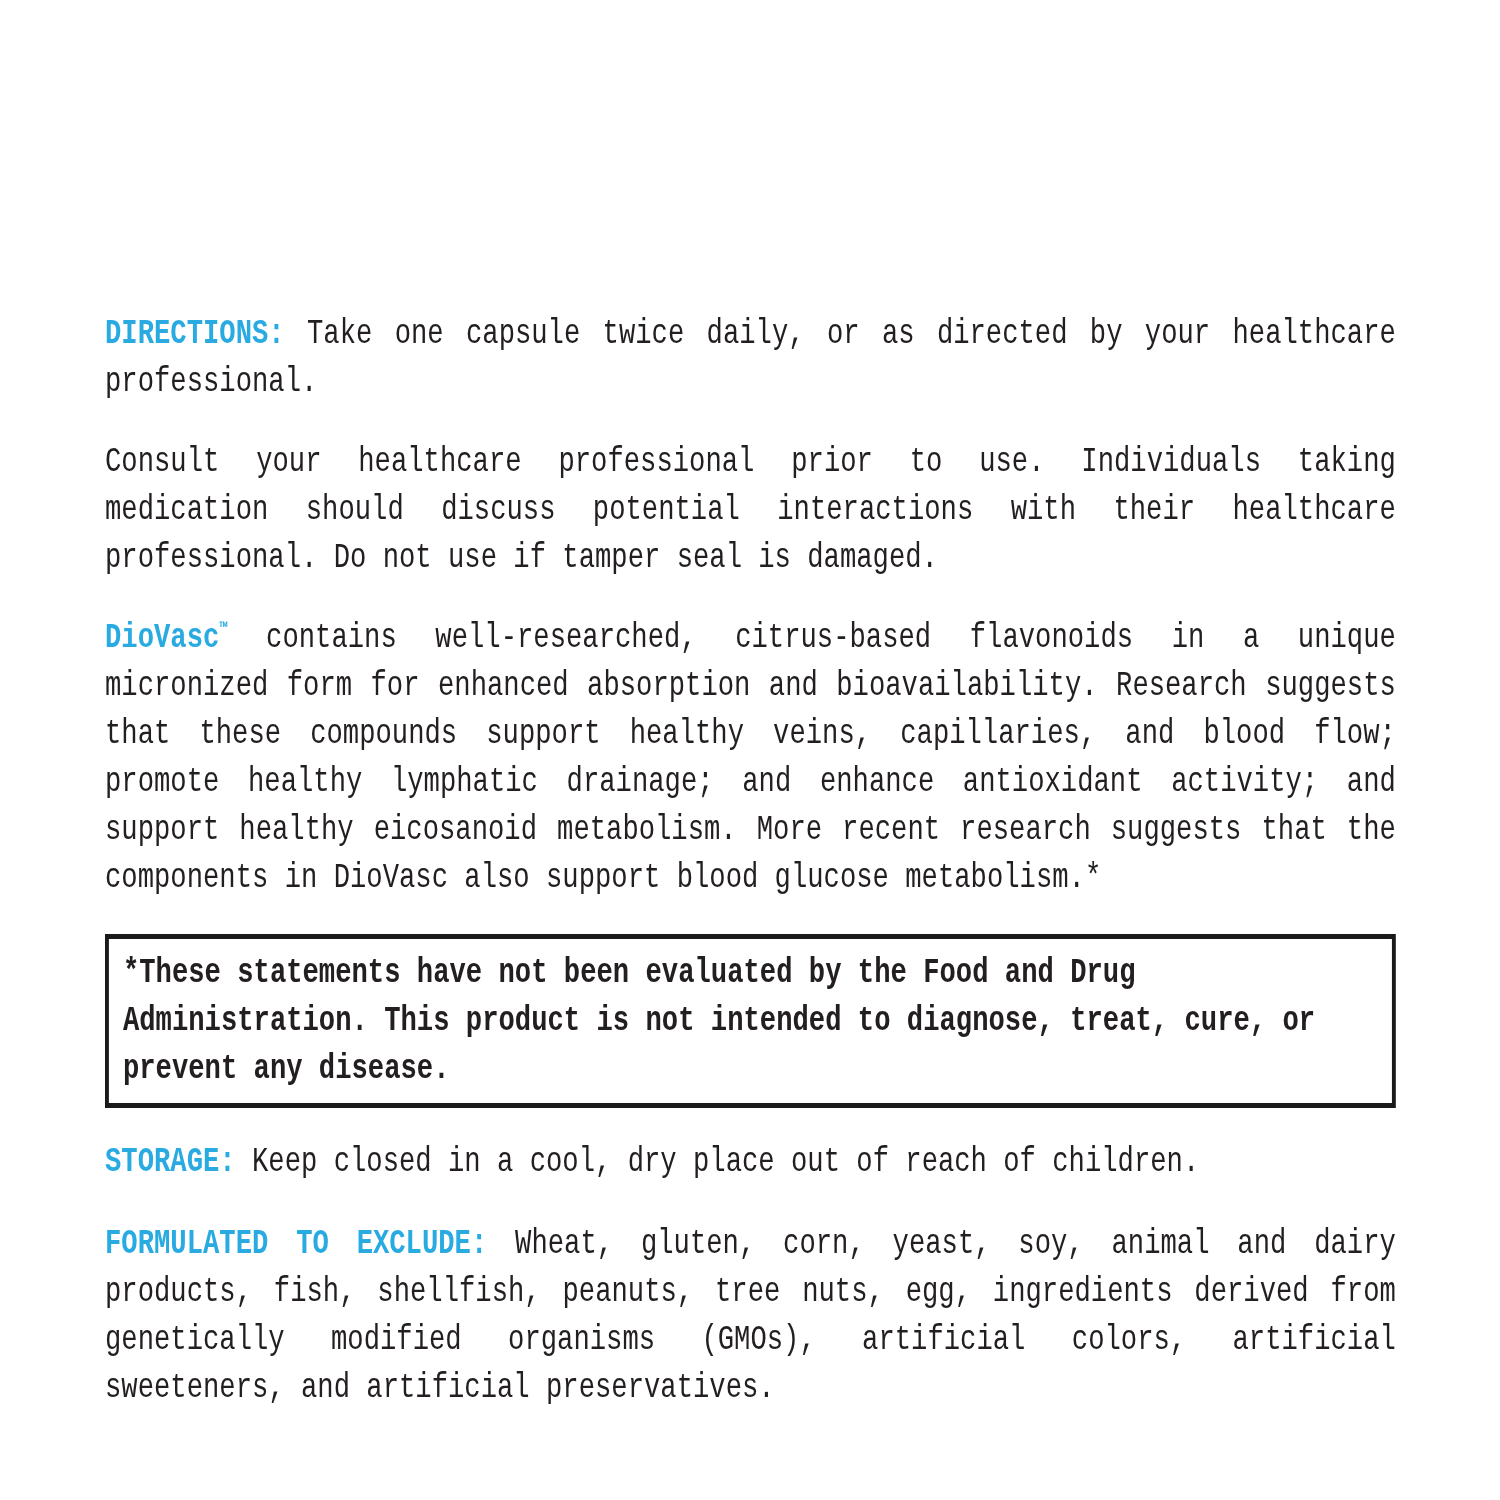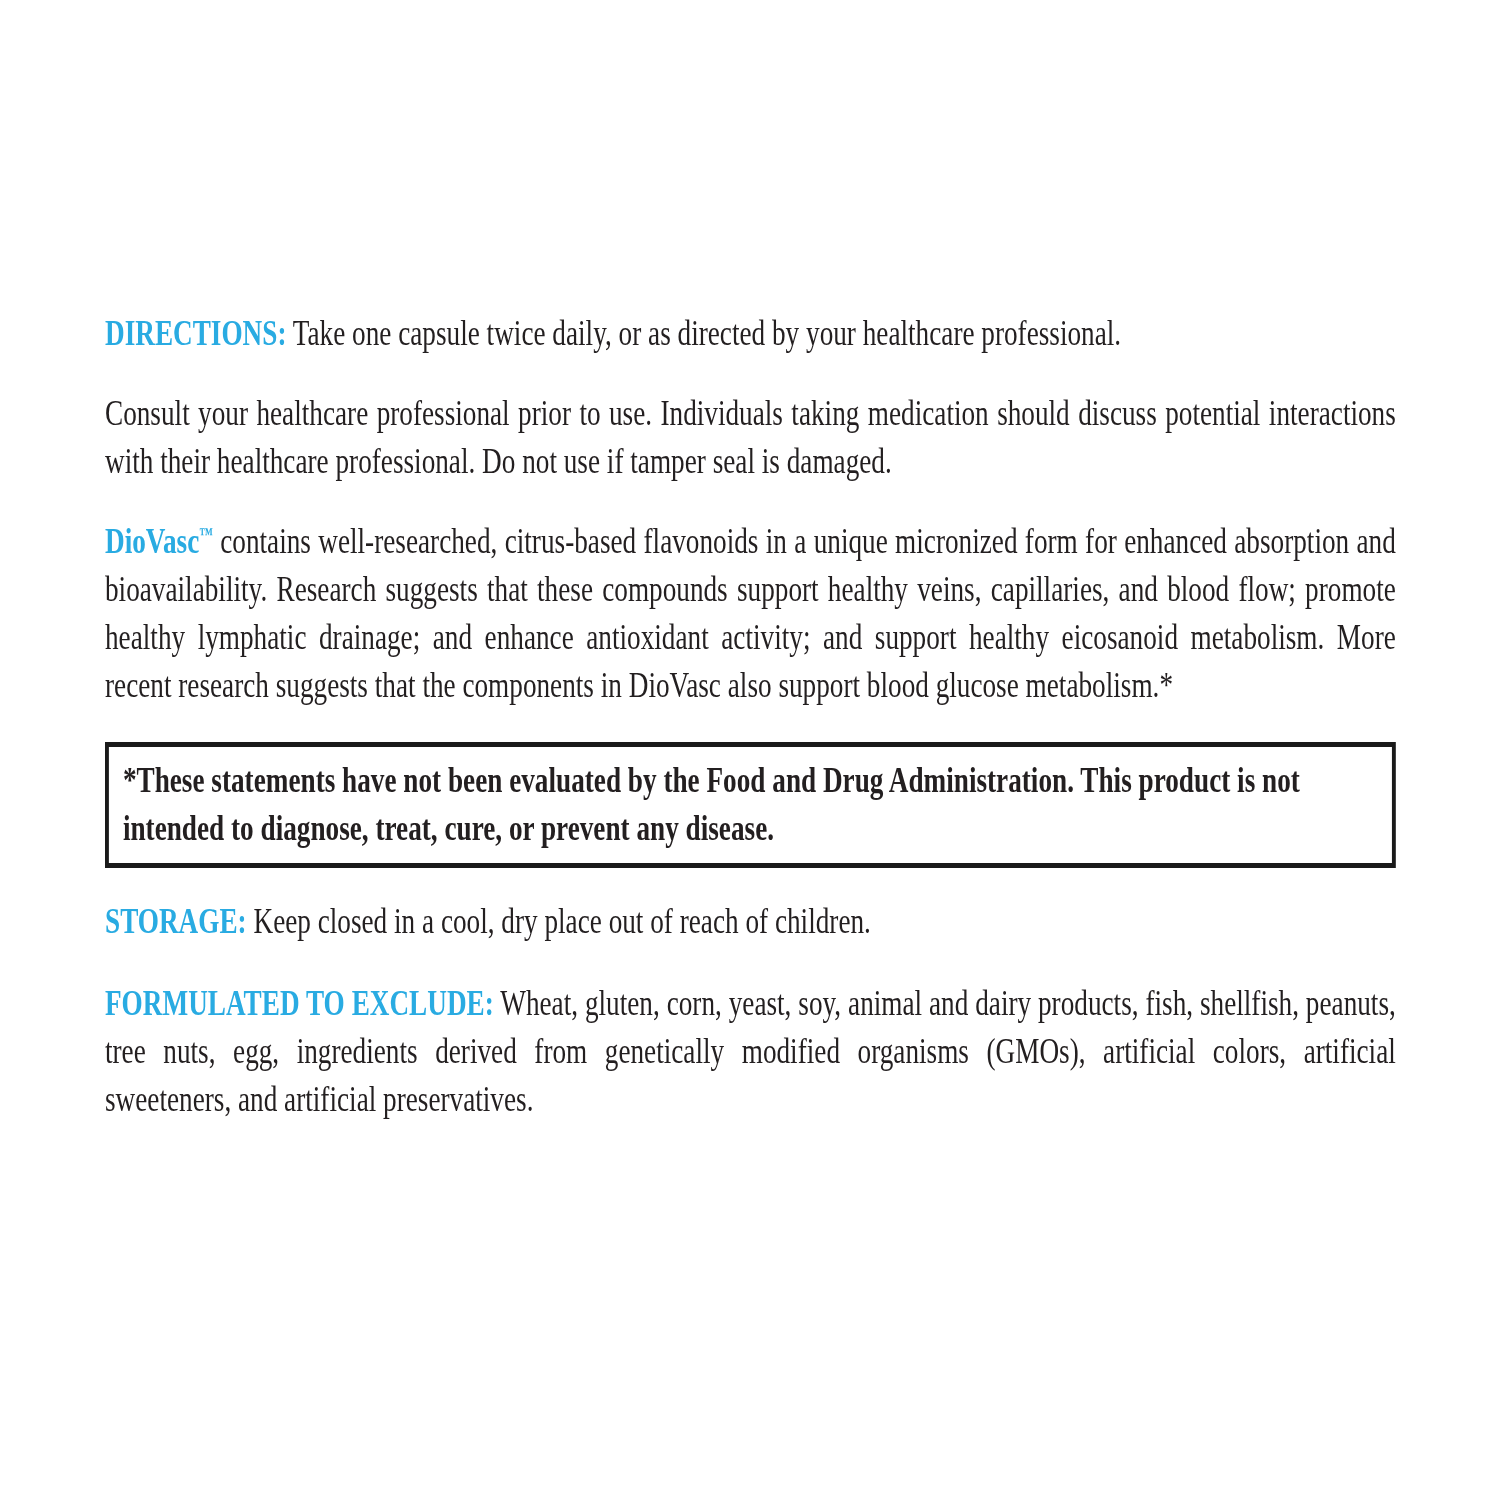--- a/index.html
+++ b/index.html
@@ -6,21 +6,21 @@
     margin: 0;
     padding: 0;
     background: #ffffff;
   }
   .sheet {
     position: relative;
     width: 1500px;
     height: 1500px;
     background: #ffffff;
     overflow: hidden;
-    font-family: Liberation Serif, serif;
+    font-family: Liberation Mono, monospace;
     color: #231f20;
   }
   
   .content {
     position: absolute;
     left: 105px;
     top: 310px;
     width: 1660px;
     transform: scaleX(0.7776);
     transform-origin: 0 0;

